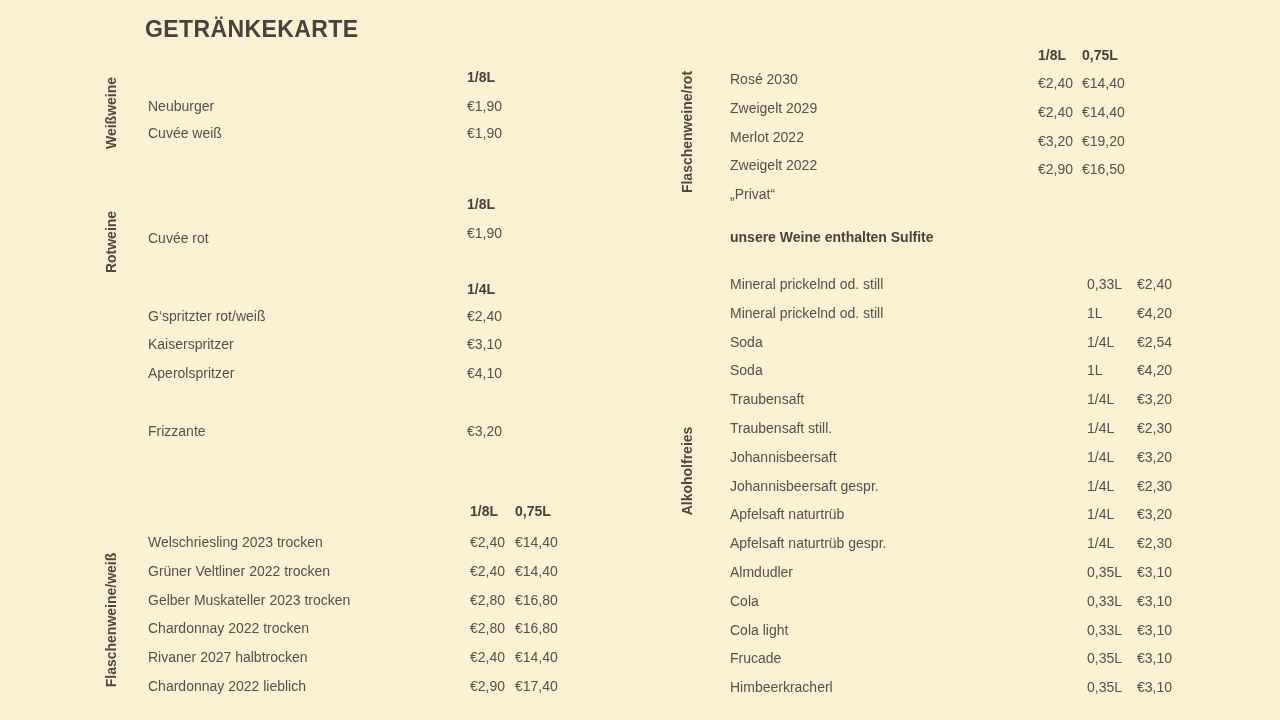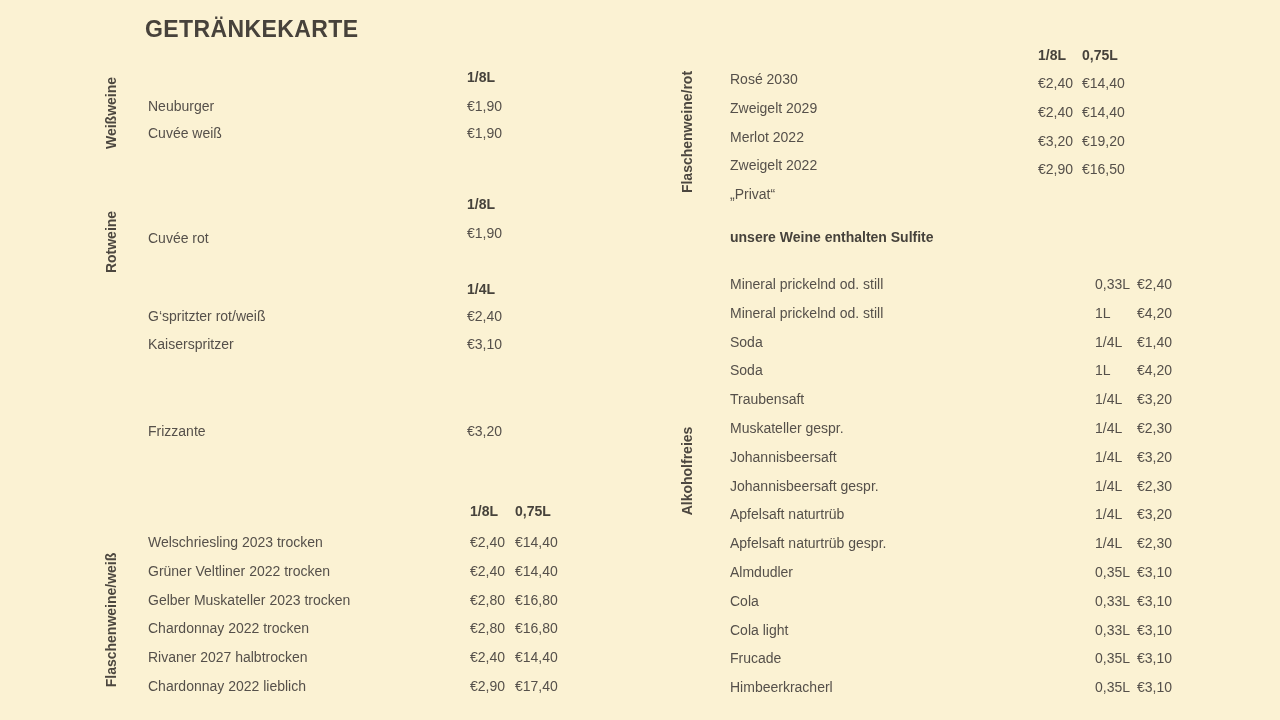--- a/index.html
+++ b/index.html
@@ -25,21 +25,21 @@
   .row{position:absolute;left:0;width:1280px;height:18px;font-size:14px;line-height:18px;}
   .hdr{font-weight:700;color:#46423b;}
   .nm{position:absolute;left:148px;white-space:nowrap;}
   .c1{position:absolute;left:467px;white-space:nowrap;}
   .c1b{position:absolute;left:470px;white-space:nowrap;}
   .c2{position:absolute;left:515px;white-space:nowrap;}
   .nmr{position:absolute;left:730px;white-space:nowrap;}
   .rc1{position:absolute;left:1038px;white-space:nowrap;}
   .rc2{position:absolute;left:1082px;white-space:nowrap;}
   .dy{top:4px;}
-  .size{position:absolute;left:1087px;white-space:nowrap;margin-left:8px;}
+  .size{position:absolute;left:1087px;white-space:nowrap;}
   .pr{position:absolute;left:1137px;white-space:nowrap;}
   .note{font-weight:700;color:#46423b;}
 </style>
 </head>
 <body>
 
 <div class="menu">
 
   <h1 class="title">GETRÄNKEKARTE</h1>
 
@@ -73,20 +73,24 @@
     <span class="c1 hdr">1/4L</span>
   </div>
   <div class="row" style="top:307px">
     <span class="nm">G‘spritzter rot/weiß</span>
     <span class="c1">€2,40</span>
   </div>
   <div class="row" style="top:335px">
     <span class="nm">Kaiserspritzer</span>
     <span class="c1">€3,10</span>
   </div>
+  <div class="row" style="top:364px">
+    <span class="nm">Aperolspritzer</span>
+    <span class="c1">€4,10</span>
+  </div>
   <div class="row" style="top:422px">
     <span class="nm">Frizzante</span>
     <span class="c1">€3,20</span>
   </div>
 
   <div class="row" style="top:502px">
     <span class="c1b hdr">1/8L</span>
     <span class="c2 hdr">0,75L</span>
   </div>
   <div class="row" style="top:533px">
@@ -158,34 +162,34 @@
     <span class="pr">€2,40</span>
   </div>
   <div class="row" style="top:304px">
     <span class="nmr">Mineral prickelnd od. still</span>
     <span class="size">1L</span>
     <span class="pr">€4,20</span>
   </div>
   <div class="row" style="top:333px">
     <span class="nmr">Soda</span>
     <span class="size">1/4L</span>
-    <span class="pr">€1,40</span>
+    <span class="pr">€2,54</span>
   </div>
   <div class="row" style="top:361px">
     <span class="nmr">Soda</span>
     <span class="size">1L</span>
     <span class="pr">€4,20</span>
   </div>
   <div class="row" style="top:390px">
     <span class="nmr">Traubensaft</span>
     <span class="size">1/4L</span>
     <span class="pr">€3,20</span>
   </div>
   <div class="row" style="top:419px">
-    <span class="nmr">Muskateller gespr.</span>
+    <span class="nmr">Traubensaft still.</span>
     <span class="size">1/4L</span>
     <span class="pr">€2,30</span>
   </div>
   <div class="row" style="top:448px">
     <span class="nmr">Johannisbeersaft</span>
     <span class="size">1/4L</span>
     <span class="pr">€3,20</span>
   </div>
   <div class="row" style="top:477px">
     <span class="nmr">Johannisbeersaft gespr.</span>

